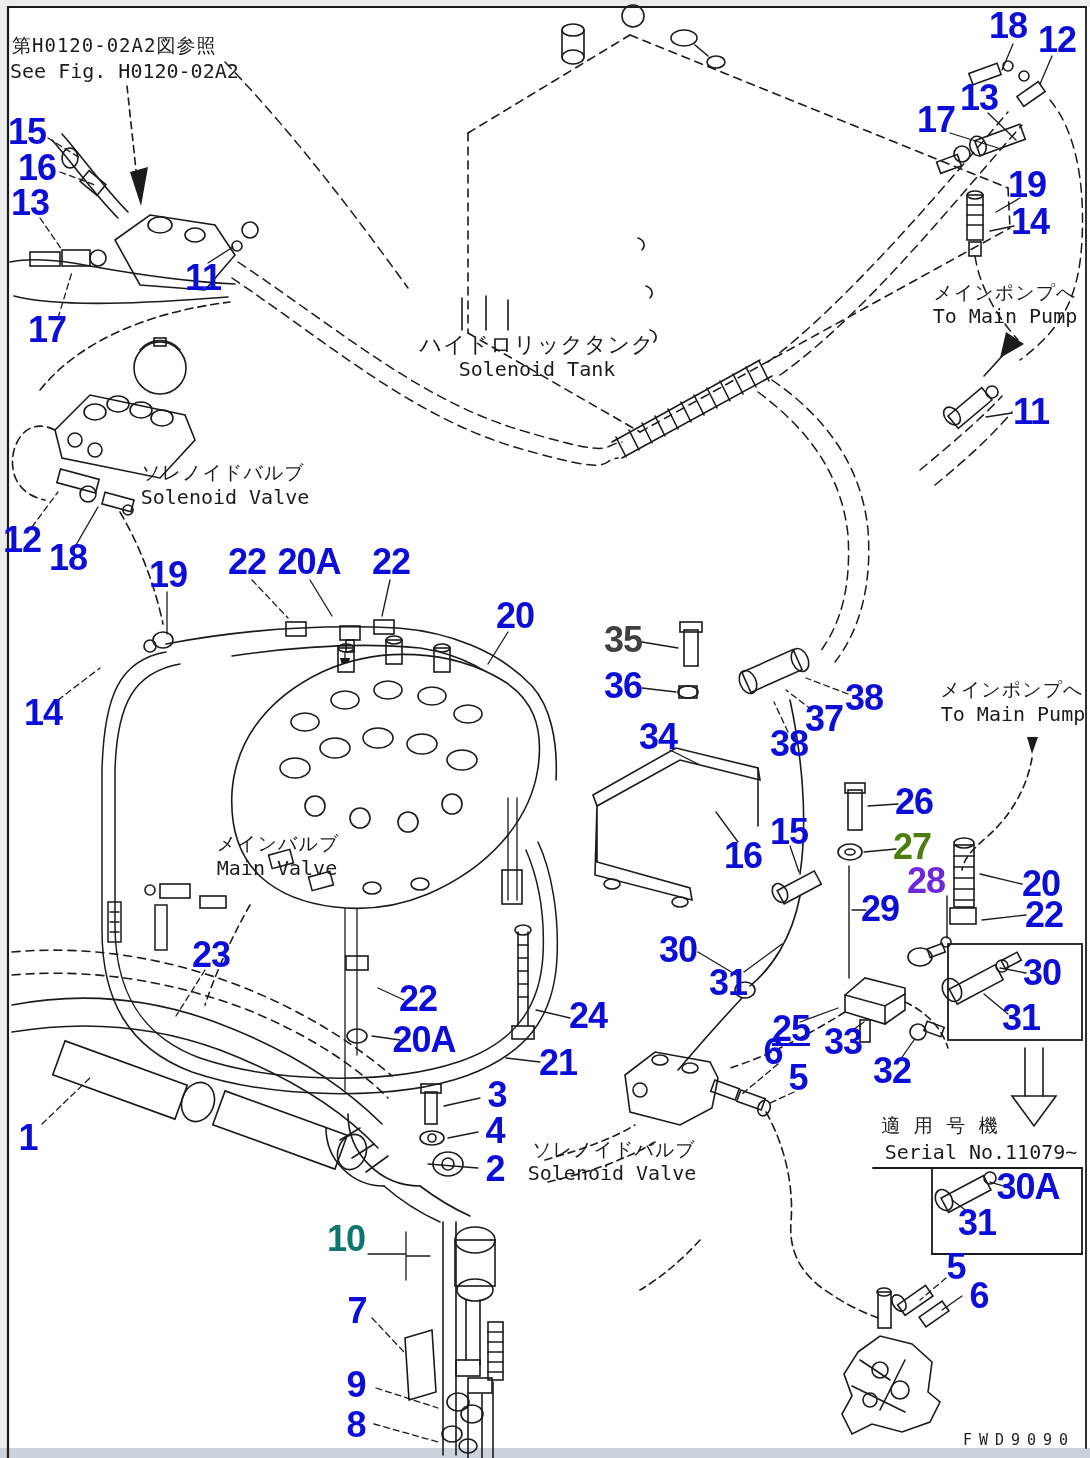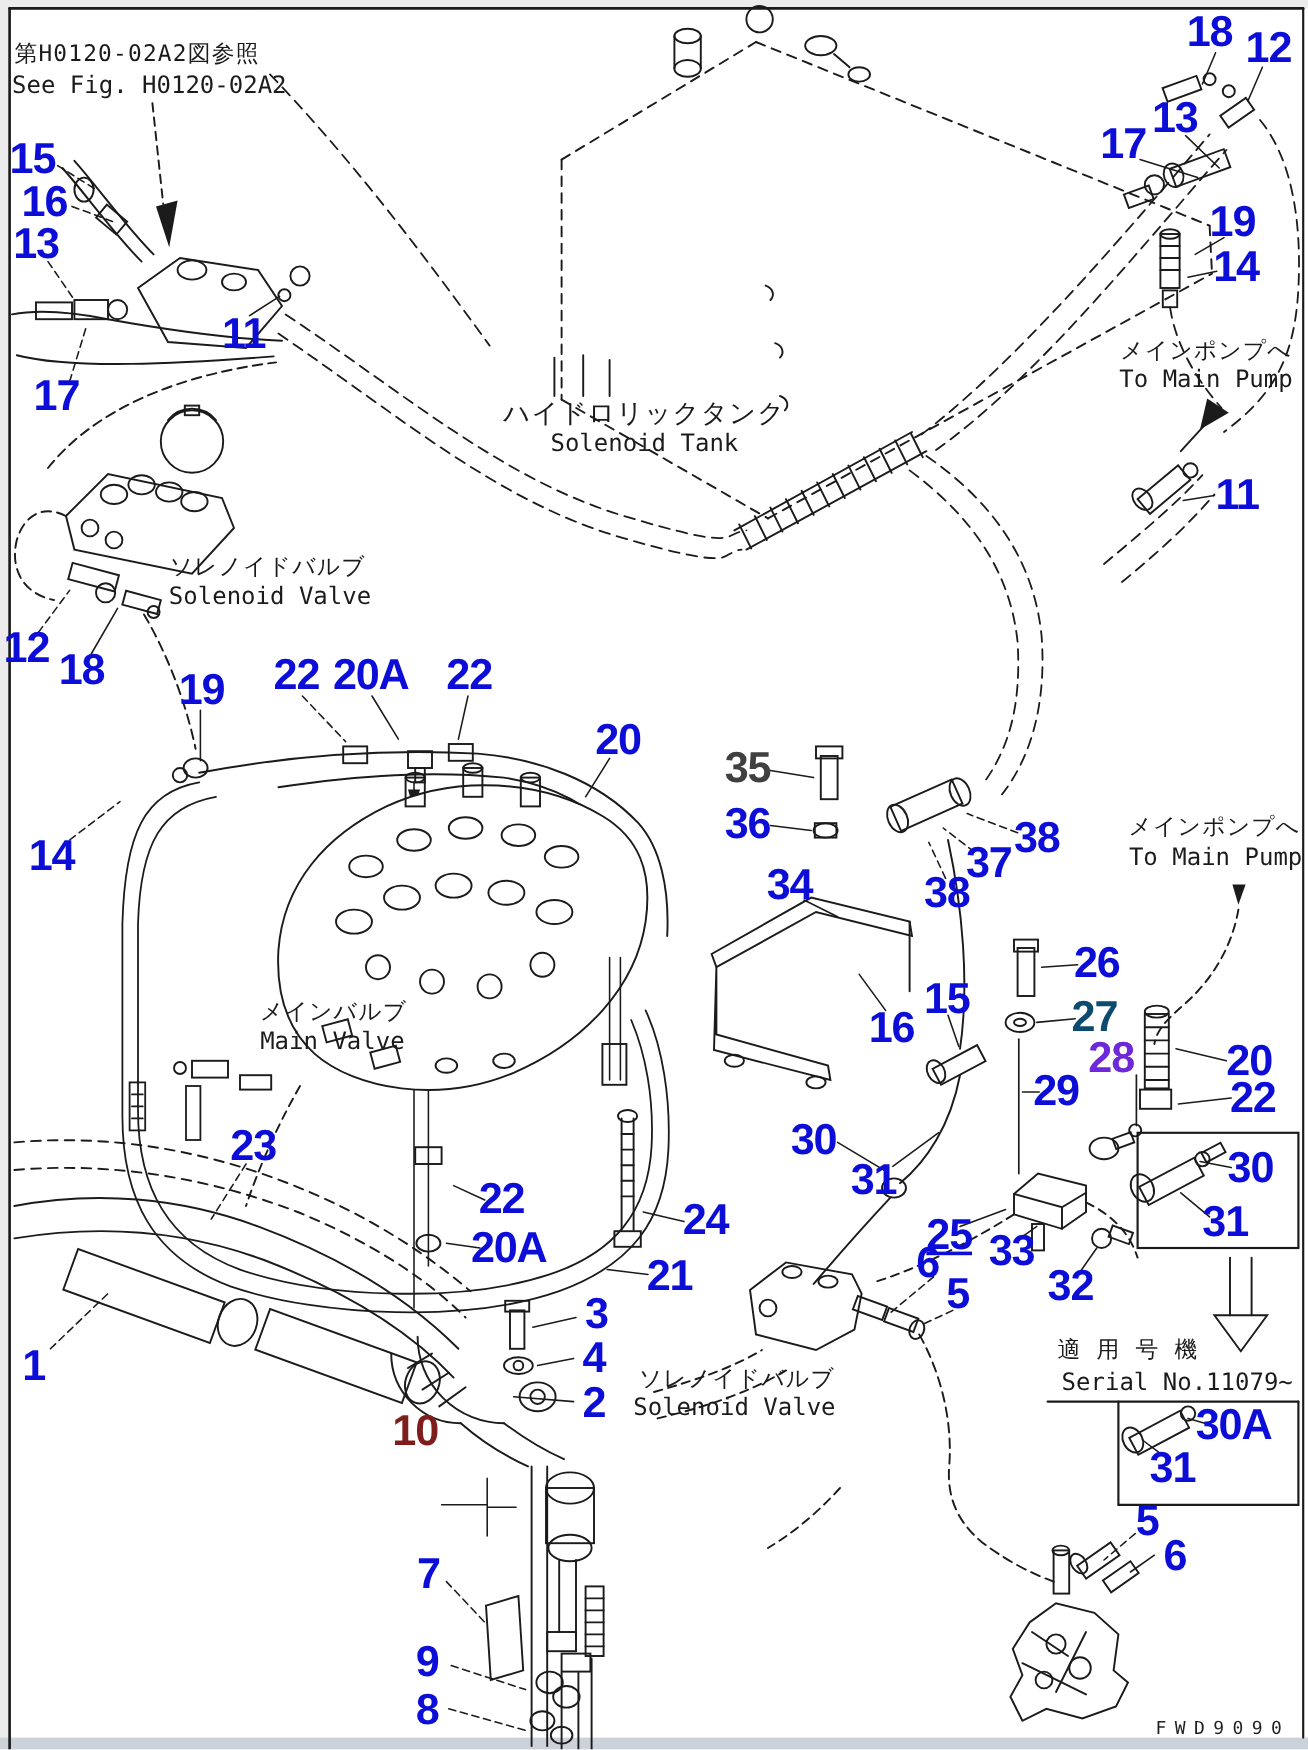--- a/index.html
+++ b/index.html
@@ -450,21 +450,21 @@
       <div class="callout" style="left: 43px; top: 713px; color: rgb(13, 13, 216);">14</div>
       <div class="callout" style="left: 623px; top: 640px; color: #404040;">35</div>
       <div class="callout" style="left: 623px; top: 686px; color: rgb(13, 13, 216);">36</div>
       <div class="callout" style="left: 658px; top: 737px; color: rgb(13, 13, 216);">34</div>
       <div class="callout" style="left: 789px; top: 744px; color: rgb(13, 13, 216);">38</div>
       <div class="callout" style="left: 824px; top: 719px; color: rgb(13, 13, 216);">37</div>
       <div class="callout" style="left: 864px; top: 698px; color: rgb(13, 13, 216);">38</div>
       <div class="callout" style="left: 743px; top: 856px; color: rgb(13, 13, 216);">16</div>
       <div class="callout" style="left: 789px; top: 832px; color: rgb(13, 13, 216);">15</div>
       <div class="callout" style="left: 914px; top: 802px; color: rgb(13, 13, 216);">26</div>
-      <div class="callout" style="left: 912px; top: 847px; color: #0c4a6e; text-align: center;">27</div>
+      <div class="callout" style="left: 912px; top: 847px; color: #4d7c0f; text-align: center;">27</div>
       <div class="callout" style="left: 926px; top: 881px; color: #6d28d9;">28</div>
       <div class="callout" style="left: 880px; top: 909px; color: rgb(13, 13, 216);">29</div>
       <div class="callout" style="left: 1041px; top: 884px; color: rgb(13, 13, 216);">20</div>
       <div class="callout" style="left: 1044px; top: 915px; color: rgb(13, 13, 216);">22</div>
       <div class="callout" style="left: 1042px; top: 973px; color: rgb(13, 13, 216);">30</div>
       <div class="callout" style="left: 1021px; top: 1018px; color: rgb(13, 13, 216);">31</div>
       <div class="callout" style="left: 678px; top: 950px; color: rgb(13, 13, 216);">30</div>
       <div class="callout" style="left: 728px; top: 983px; color: rgb(13, 13, 216);">31</div>
       <div class="callout" style="left: 791px; top: 1029px; color: rgb(13, 13, 216); text-decoration: underline;">25</div>
       <div class="callout" style="left: 843px; top: 1042px; color: rgb(13, 13, 216);">33</div>
@@ -473,21 +473,21 @@
       <div class="callout" style="left: 798px; top: 1078px; color: rgb(13, 13, 216);">5</div>
       <div class="callout" style="left: 211px; top: 955px; color: rgb(13, 13, 216);">23</div>
       <div class="callout" style="left: 418px; top: 999px; color: rgb(13, 13, 216);">22</div>
       <div class="callout" style="left: 424px; top: 1040px; color: rgb(13, 13, 216);">20A</div>
       <div class="callout" style="left: 588px; top: 1016px; color: rgb(13, 13, 216);">24</div>
       <div class="callout" style="left: 558px; top: 1063px; color: rgb(13, 13, 216);">21</div>
       <div class="callout" style="left: 28px; top: 1138px; color: rgb(13, 13, 216);">1</div>
       <div class="callout" style="left: 497px; top: 1095px; color: rgb(13, 13, 216);">3</div>
       <div class="callout" style="left: 495px; top: 1131px; color: rgb(13, 13, 216);">4</div>
       <div class="callout" style="left: 495px; top: 1169px; color: rgb(13, 13, 216);">2</div>
-      <div class="callout" style="left: 346px; top: 1192px; color: #7f1d1d;">10</div>
+      <div class="callout" style="left: 346px; top: 1239px; color: #0f766e;">10</div>
       <div class="callout" style="left: 357px; top: 1311px; color: rgb(13, 13, 216);">7</div>
       <div class="callout" style="left: 356px; top: 1385px; color: rgb(13, 13, 216);">9</div>
       <div class="callout" style="left: 356px; top: 1425px; color: rgb(13, 13, 216);">8</div>
       <div class="callout" style="left: 1028px; top: 1187px; color: rgb(13, 13, 216);">30A</div>
       <div class="callout" style="left: 977px; top: 1223px; color: rgb(13, 13, 216);">31</div>
       <div class="callout" style="left: 956px; top: 1267px; color: rgb(13, 13, 216);">5</div>
       <div class="callout" style="left: 979px; top: 1296px; color: rgb(13, 13, 216);">6</div>
     </div>
 
 </div>

